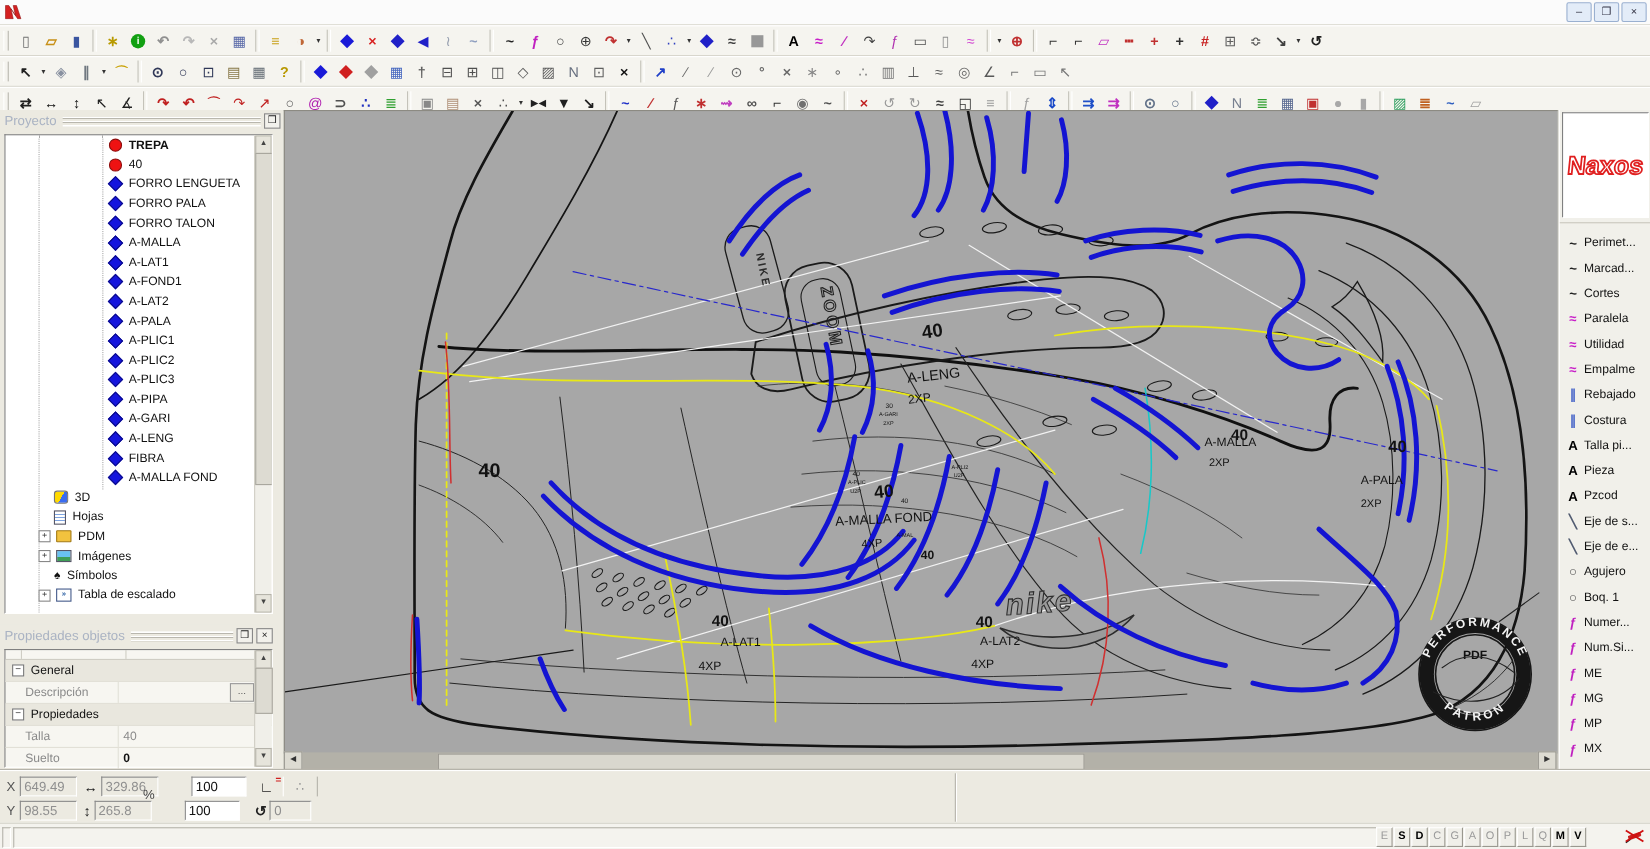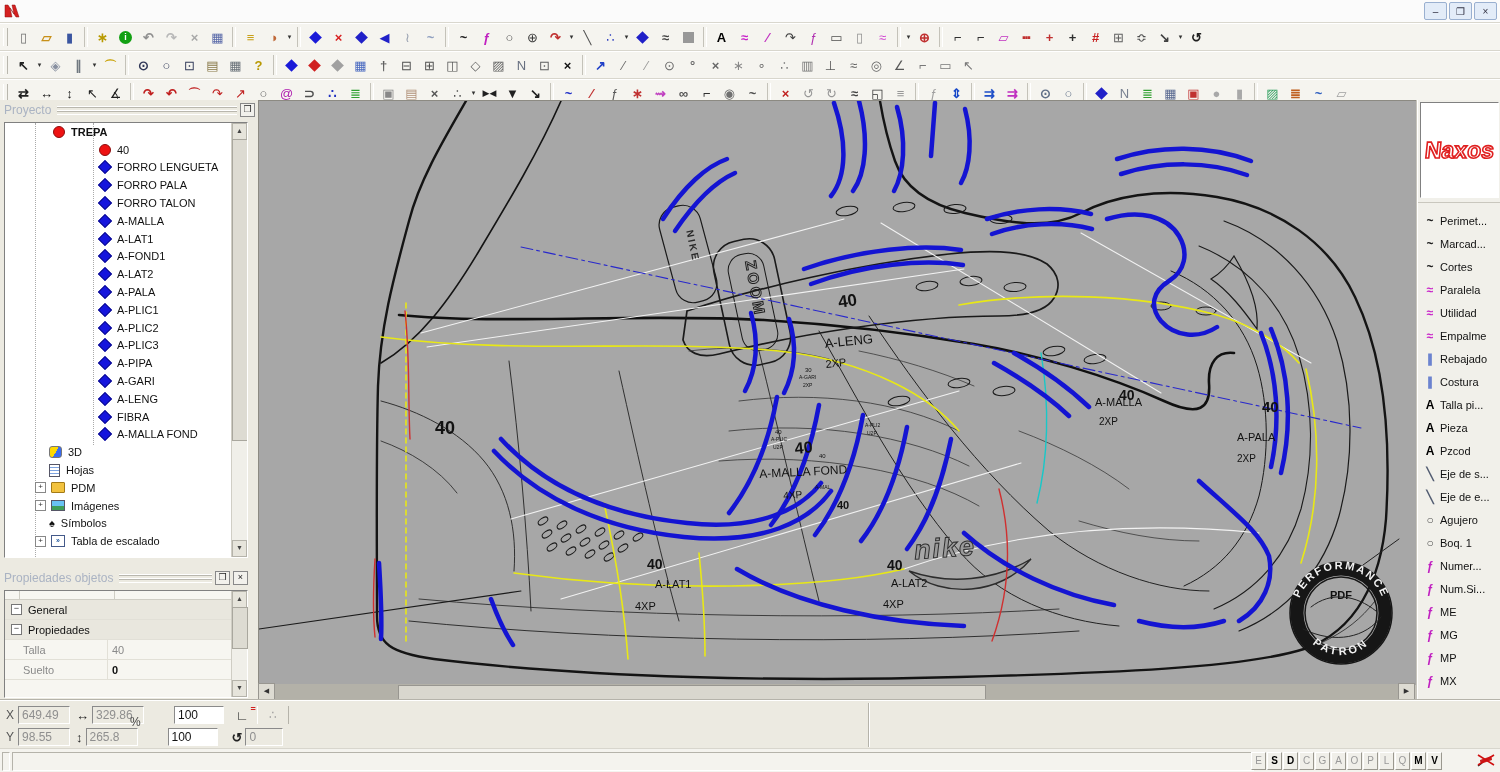--- a/index.html
+++ b/index.html
@@ -335,21 +335,21 @@
     <div id="leftcol">
       <div class="ptitle">
         <span class="cap">Proyecto</span>
         <span class="gripper"></span>
         <span class="pbtn">❒</span>
       </div>
       <div id="tree">
         <div class="tline" style="left:30px;top:0;height:100%;"></div>
         <div class="tline" style="left:88px;top:0;height:322px;"></div>
         <div id="treeItems">
-            <div class="trow" style="padding-left: 48px;">
+            <div class="trow" style="padding-left: 94px;">
               <span class="tico">
                 <span class="i-circle-red"></span>
               </span>
               <span style="font-weight: bold;">TREPA</span>
             </div>
             <div class="trow" style="padding-left: 94px;">
               <span class="tico">
                 <span class="i-circle-red"></span>
               </span>
               <span>40</span>
@@ -504,20 +504,25 @@
         </div>
         <div id="propGrid">
           <div class="ghead">
               <div style="width:14px"></div>
               <div style="width:94px"></div>
               <div style="flex:1"></div>
             </div>
           <div class="grow grp">
             <span class="gbox">−</span>
             <span>General</span>
+          </div>
+          <div class="grow">
+            <span class="glab" style="padding-left:18px">Descripción</span>
+            <span class="gval"></span>
+            <span class="gmore">...</span>
           </div>
           <div class="grow grp">
             <span class="gbox">−</span>
             <span>Propiedades</span>
           </div>
           <div class="grow">
             <span class="glab" style="padding-left:18px">Talla</span>
             <span class="gval">40</span>
           </div>
           <div class="grow">

